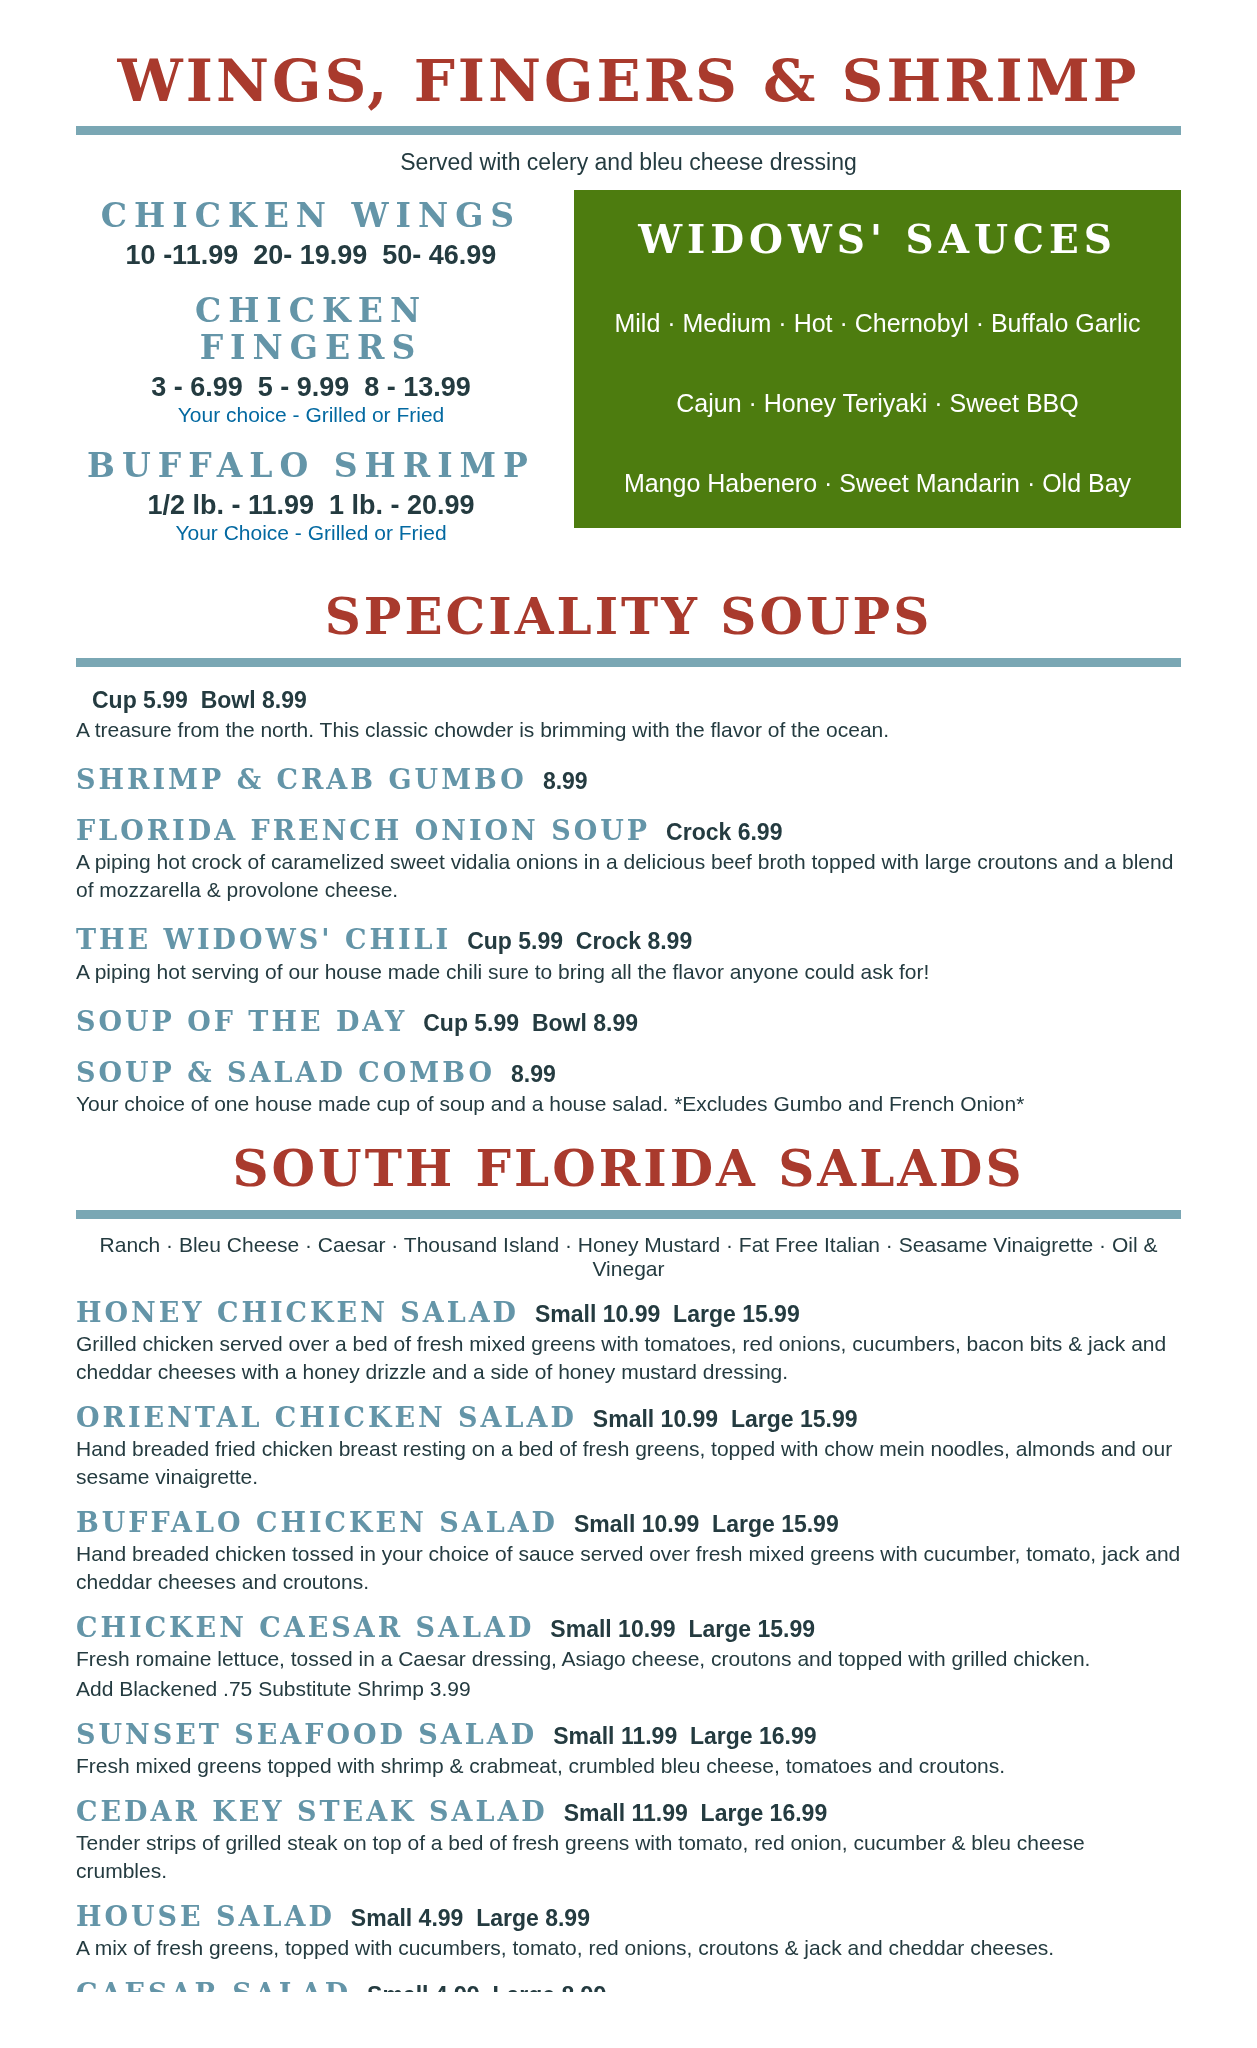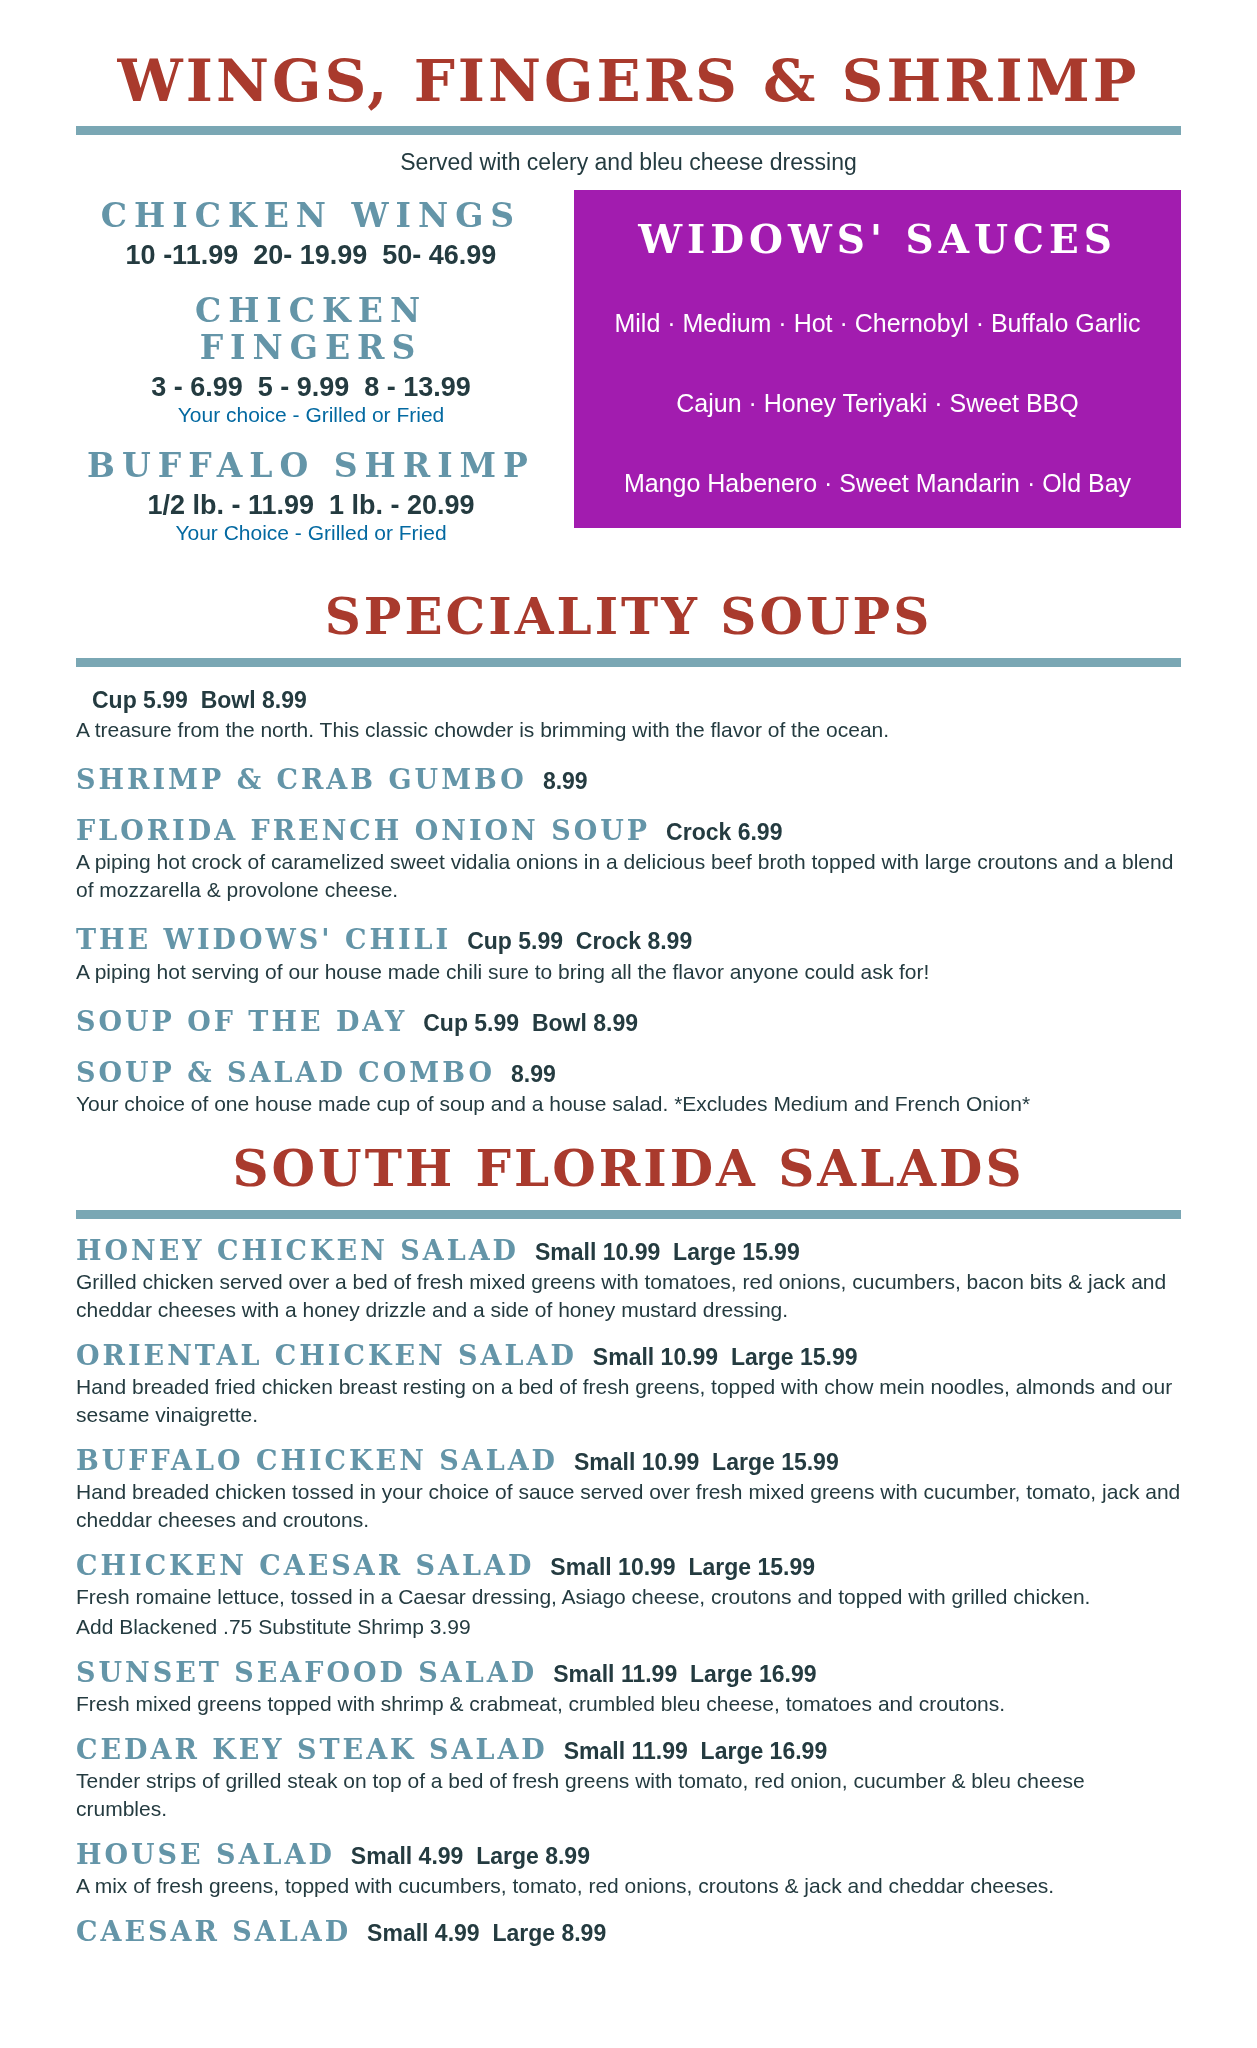--- a/index.html
+++ b/index.html
@@ -61,21 +61,21 @@
     color:#243b40;
   }
   .note {
     font-size:21px;
     line-height:1.1;
     color:#0369a1;
   }
   .col-item { margin-bottom:22px; }
 
   .sauce-box {
-    background:#a21caf;
+    background:#4d7c0f;
     color:#ffffff;
     text-align:center;
     padding:26px 18px 30px 18px;
     height:338px;
   }
   .sauce-title {
     font-family:"DejaVu Serif", serif;
     font-weight:bold;
     font-size:39px;
     letter-spacing:5px;
@@ -211,27 +211,28 @@
           <span class="item-name">SOUP OF THE DAY</span>
           <span class="item-price">Cup 5.99  Bowl 8.99</span>
         </div>
       </div>
 
       <div class="item">
         <div class="item-head">
           <span class="item-name">SOUP &amp; SALAD COMBO</span>
           <span class="item-price">8.99</span>
         </div>
-        <div class="desc">Your choice of one house made cup of soup and a house salad. *Excludes Medium and French Onion*</div>
+        <div class="desc">Your choice of one house made cup of soup and a house salad. *Excludes Gumbo and French Onion*</div>
       </div>
 
     </div>
 
     <div class="section-title title-lg">SOUTH FLORIDA SALADS</div>
     <div class="rule"></div>
+    <div class="dressings">Ranch · Bleu Cheese · Caesar · Thousand Island · Honey Mustard · Fat Free Italian · Seasame Vinaigrette · Oil &amp; Vinegar</div>
 
     <div class="salads-list">
 
       <div class="item">
         <div class="item-head">
           <span class="item-name">HONEY CHICKEN SALAD</span>
           <span class="item-price">Small 10.99  Large 15.99</span>
         </div>
         <div class="desc">Grilled chicken served over a bed of fresh mixed greens with tomatoes, red onions, cucumbers, bacon bits &amp; jack and cheddar cheeses with a honey drizzle and a side of honey mustard dressing.</div>
       </div>

